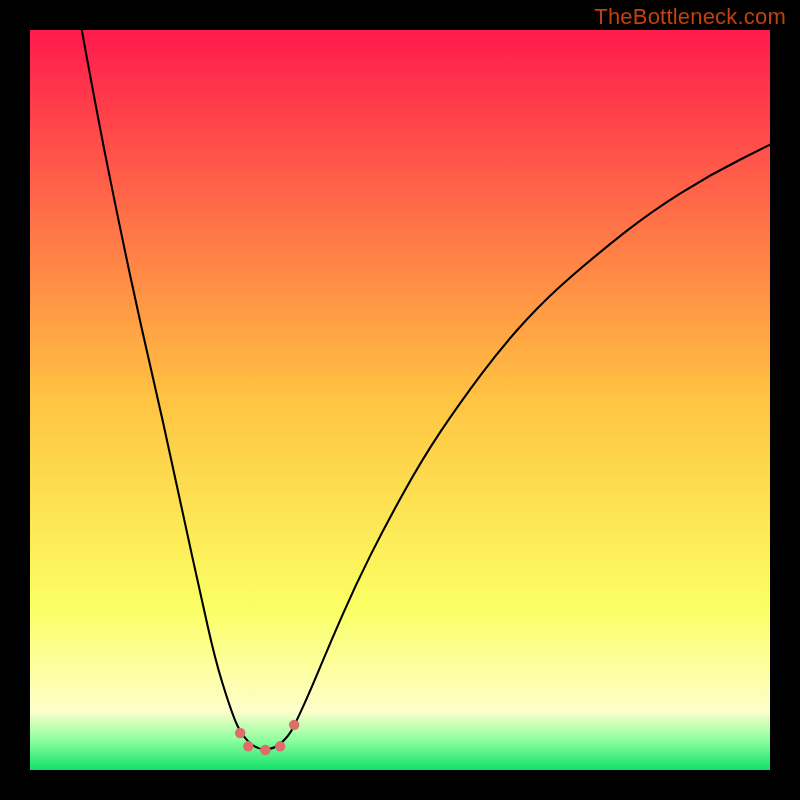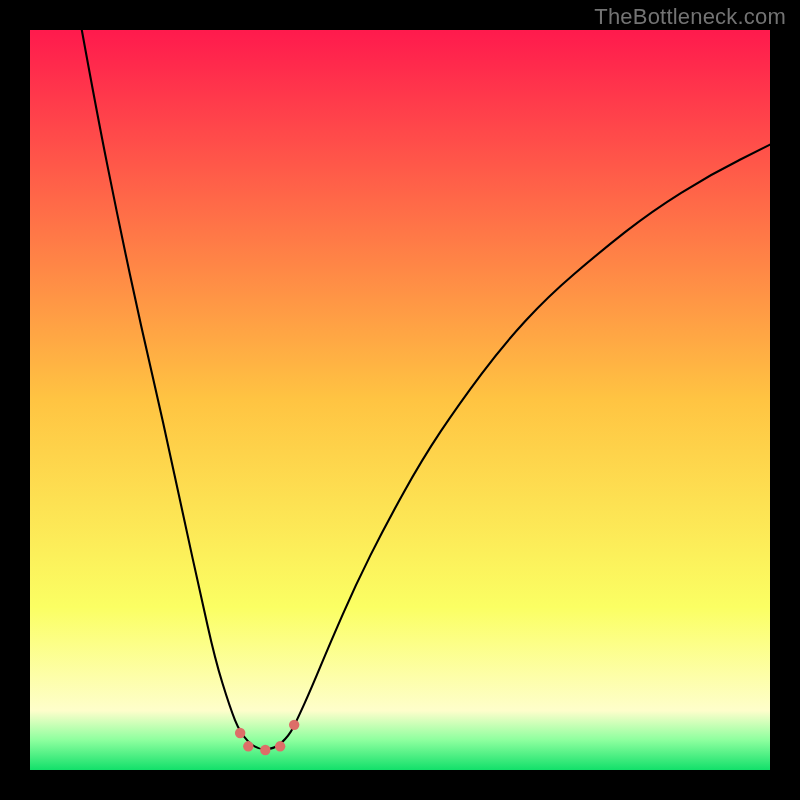--- a/index.html
+++ b/index.html
@@ -15,21 +15,21 @@
     width: 800px;
     height: 800px;
     background: #000000;
   }
   .watermark {
     position: absolute;
     top: 4px;
     right: 14px;
     font-family: Arial, Helvetica, sans-serif;
     font-size: 22px;
-    color: #737373;
+    color: #c2410c;
     font-weight: 500;
     letter-spacing: 0.2px;
   }
   .plot {
     position: absolute;
     left: 30px;
     top: 30px;
     width: 740px;
     height: 740px;
   }

